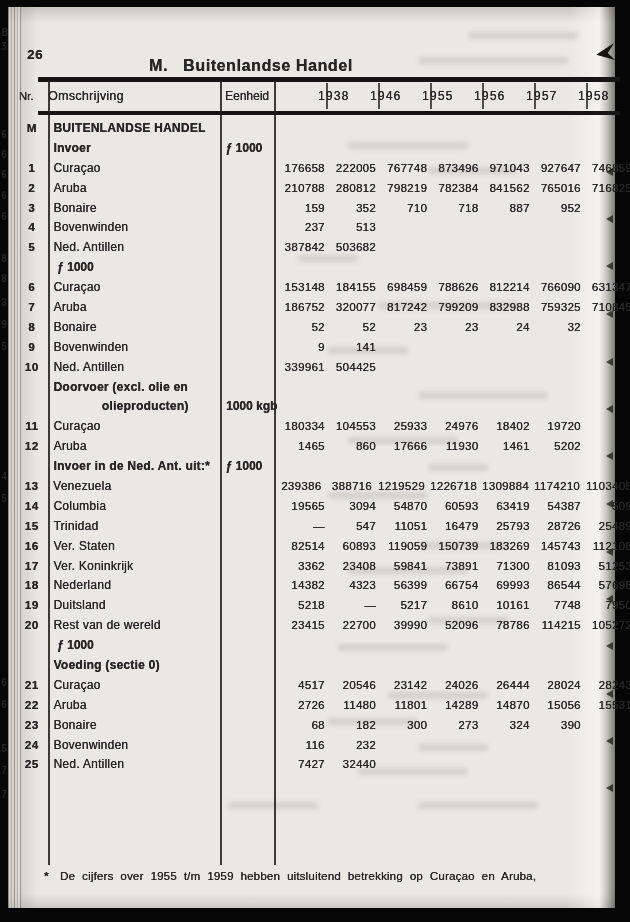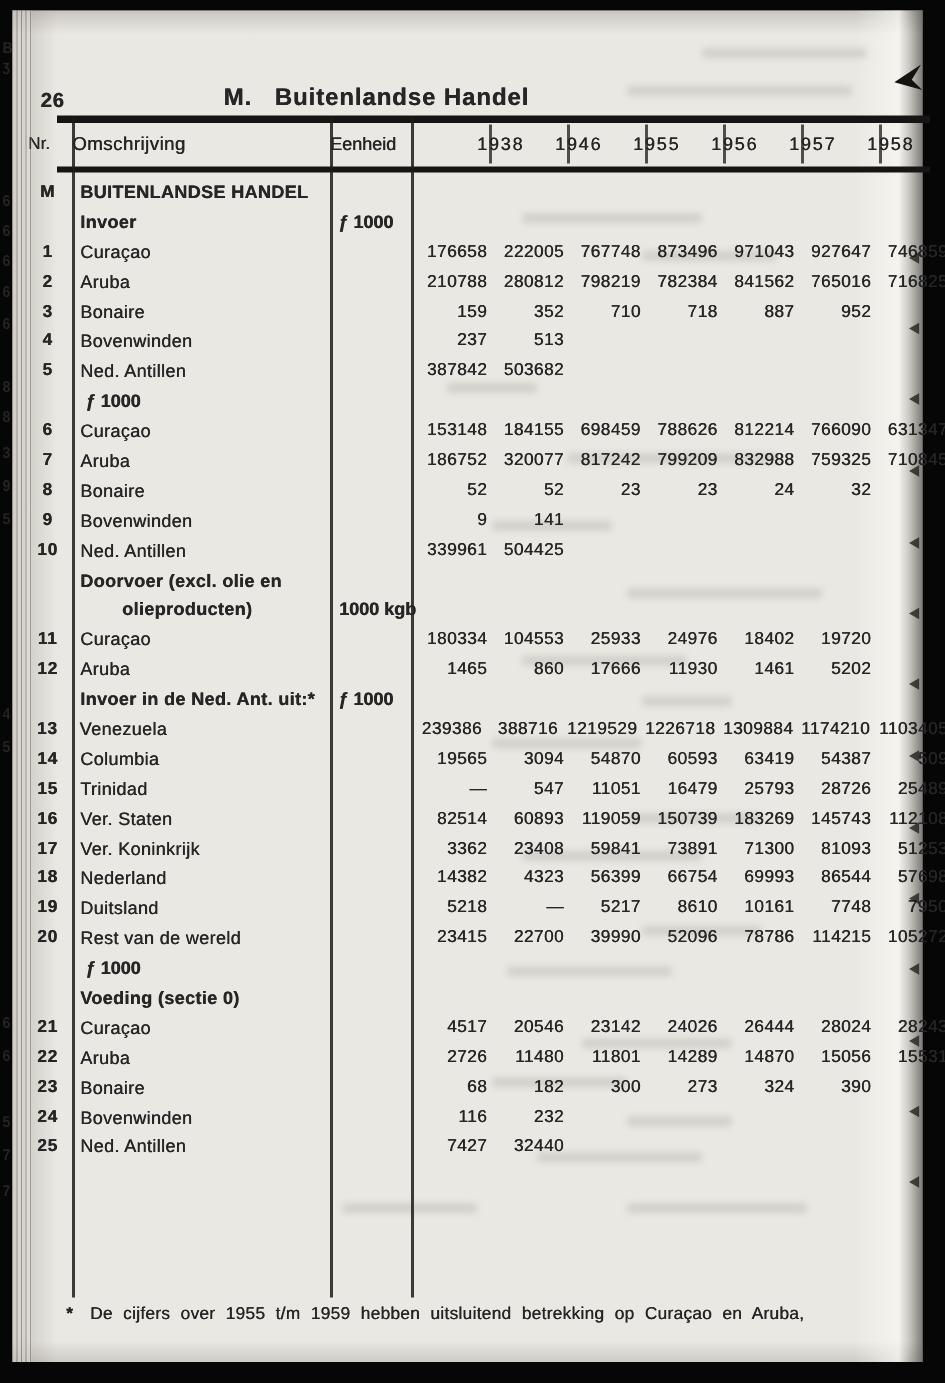--- a/index.html
+++ b/index.html
@@ -32,43 +32,43 @@
   }
   
   .smudge{position:absolute;height:7px;border-radius:3px;background:rgba(125,122,114,0.20);filter:blur(2px);}
   .notch{position:absolute;left:606px;width:7px;height:8px;background:rgba(25,24,22,0.75);
          clip-path:polygon(100% 0,0 50%,100% 100%);}
   
   .bookmark{
     position:absolute;left:596px;top:44px;width:19px;height:17px;background:#14130f;
     clip-path:polygon(0 58%,100% 0,62% 55%,95% 100%);transform:rotate(-6deg);
   }
-  .pagenum{position:absolute;left:19px;top:52px;font-size:13.5px;font-weight:700;letter-spacing:0.5px;}
+  .pagenum{position:absolute;left:19px;top:40px;font-size:13.5px;font-weight:700;letter-spacing:0.5px;}
   .title{position:absolute;left:141px;top:50px;font-size:16px;font-weight:700;letter-spacing:0.6px;white-space:pre;}
   
   .rule{position:absolute;left:30px;width:582px;background:#161513;}
   .rule.top{top:70px;height:4.5px;}
   .rule.mid{top:104px;height:3.5px;}
   
   .vline{position:absolute;width:1.6px;background:rgba(28,27,25,0.85);top:72px;height:786px;}
   .vline.short{top:76px;height:26px;background:rgba(40,39,36,0.8);}
   
   .thead{position:absolute;left:0;top:73px;width:630px;height:31px;display:flex;align-items:center;}
   .h-nr{width:40px;box-sizing:border-box;text-align:center;font-size:11.5px;padding-right:4px;}
   .h-oms{width:172px;box-sizing:border-box;text-align:left;font-size:12.5px;letter-spacing:0.3px;}
-  .h-een{width:54px;box-sizing:border-box;font-size:12px;}
+  .h-een{width:54px;box-sizing:border-box;text-align:center;font-size:12px;}
   .year-wrap{display:flex;}
   .h-year{width:52px;box-sizing:border-box;text-align:center;font-size:12px;letter-spacing:1.2px;padding-left:44px;}
   
   .tbody{position:absolute;left:0;top:111px;width:630px;}
   .row{display:flex;height:19.9px;align-items:center;}
   .c-nr{width:40px;box-sizing:border-box;text-align:center;padding-left:8px;font-size:11.5px;font-weight:700;letter-spacing:0.5px;}
   .c-label{width:172px;box-sizing:border-box;padding-left:6px;font-size:12px;letter-spacing:0.25px;white-space:nowrap;}
   .row.bold .c-label{font-weight:700;}
-  .row.cont .c-label{text-align:left;padding-right:8px;padding-left:34px;}
+  .row.cont .c-label{text-align:center;padding-right:8px;padding-left:34px;}
   .c-een{width:64px;box-sizing:border-box;padding-left:9px;font-size:12px;font-weight:700;white-space:nowrap;}
   .c-val{width:52px;box-sizing:border-box;text-align:right;padding-right:6px;font-size:11.5px;
          letter-spacing:0.3px;font-variant-numeric:tabular-nums;white-space:nowrap;}
   
   .footnote{position:absolute;left:36px;top:863px;display:flex;font-size:11.5px;letter-spacing:0.2px;}
   .footnote .marker{width:16px;font-weight:700;}
   .footnote .text{word-spacing:3.5px;}
 </style>
 </head>
 <body>

